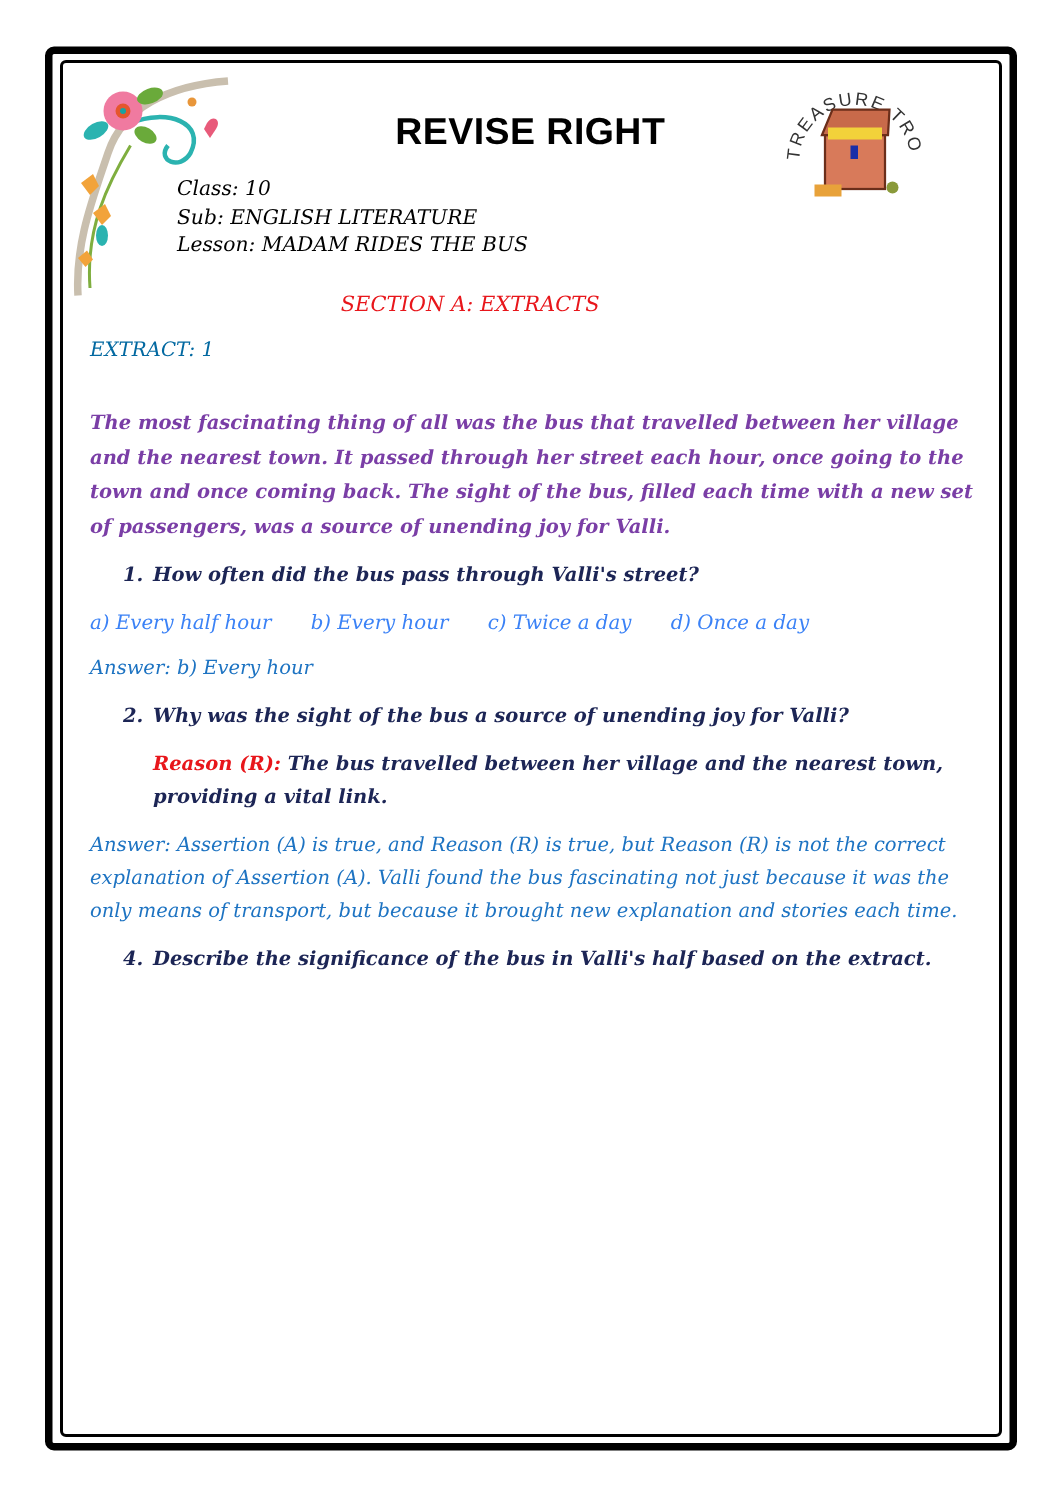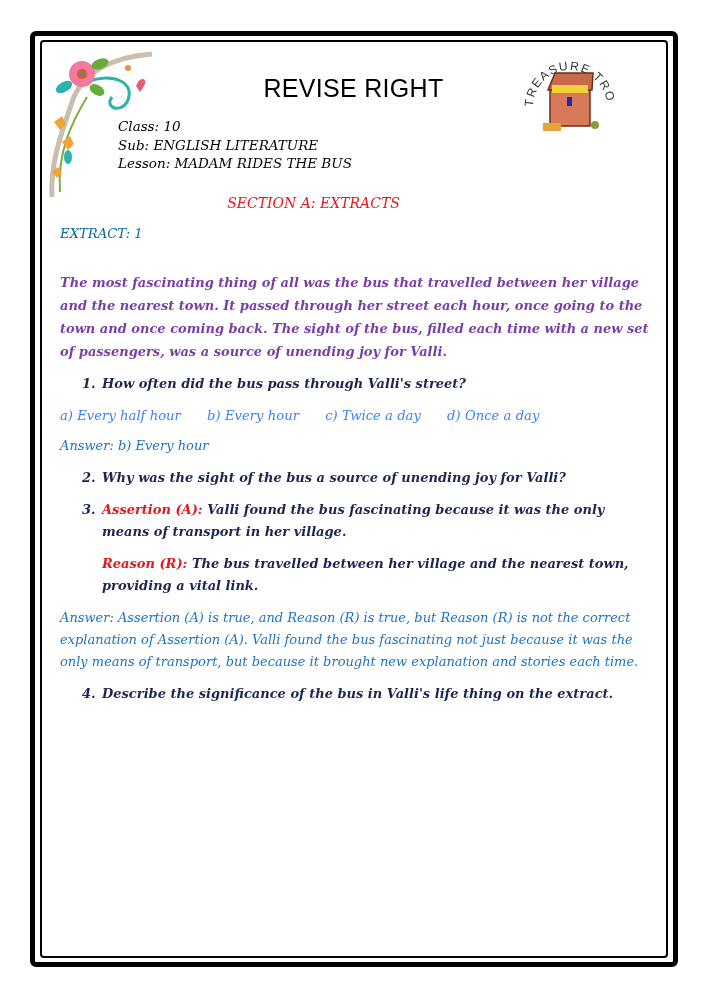--- a/index.html
+++ b/index.html
@@ -1,21 +1,21 @@
 <!DOCTYPE html>
 <html><head>
 <meta charset="utf-8">
 <style>
   html, body { margin:0; padding:0; background:#ffffff; }
   body { width:707px; height:1000px; position:relative; overflow:hidden; font-family:"DejaVu Serif", serif; }
   .frame-outer { position:absolute; left:30px; top:31px; width:648px; height:936px; border:5px solid #000; border-radius:6px; box-sizing:border-box; }
   .frame-inner { position:absolute; left:40px; top:40px; width:628px; height:918px; border:2px solid #000; border-radius:4px; box-sizing:border-box; }
   .corner-orn { position:absolute; left:42px; top:42px; width:118px; height:160px; }
   .logo { position:absolute; left:515px; top:45px; width:105px; height:100px; }
-  .title { position:absolute; left:0; width:707px; top:74px; text-align:center; font-family:"Liberation Sans", sans-serif; font-weight:normal; font-size:25px; color:#000; letter-spacing:0.3px; }
+  .title { position:absolute; left:0; width:707px; top:74px; text-align:center; font-family:"Liberation Sans", sans-serif; font-weight:bold; font-size:25px; color:#000; letter-spacing:0.3px; }
   .meta { position:absolute; left:118px; top:117px; font-style:italic; font-family:"DejaVu Serif", serif; font-size:13.5px; line-height:18.5px; color:#000; }
   .section { position:absolute; left:0; width:627px; top:195px; text-align:center; font-style:italic; font-size:14px; color:#e8161b; }
   .content { position:absolute; left:60px; top:225px; width:592px; font-style:italic; font-family:"DejaVu Serif", serif; font-size:13.2px; }
   .extract-label { color:#0369a1; margin-bottom:28px; line-height:18px; }
   .passage { color:#7a3ea6; line-height:23px; margin-bottom:10px; font-weight:bold; font-size:13px; }
   .q { color:#1c2555; line-height:22px; padding-left:42px; text-indent:-20px; margin:10px 0 10px 0; font-weight:bold; font-size:13px; }
   .q .num { display:inline-block; width:20px; text-indent:0; }
   .opts { color:#3b82f6; line-height:22px; margin:8px 0; font-size:13.2px; }
   .opts span { margin-right:22px; }
   .ans { color:#1d73c2; line-height:22px; margin:8px 0 10px 0; font-size:13px; }
@@ -79,18 +79,17 @@
   <div class="opts">
     <span>a) Every half hour</span>
     <span>b) Every hour</span>
     <span>c) Twice a day</span>
     <span>d) Once a day</span>
   </div>
   <div class="ans">Answer: b) Every hour</div>
 
   <div class="q"><span class="num">2.</span><span>Why was the sight of the bus a source of unending joy for Valli?</span></div>
 
-  <div class="q"><span class="num">3.</span><span class="red">Assertion (A):</span> <span>Valli found the bus fascinating because it was the only means of transport in her village.</span></div>
   <div class="reason"><span class="red">Reason (R):</span> <span>The bus travelled between her village and the nearest town, providing a vital link.</span></div>
   <div class="ans">Answer: Assertion (A) is true, and Reason (R) is true, but Reason (R) is not the correct explanation of Assertion (A). Valli found the bus fascinating not just because it was the only means of transport, but because it brought new explanation and stories each time.</div>
 
-  <div class="q"><span class="num">4.</span><span>Describe the significance of the bus in Valli's life thing on the extract.</span></div>
+  <div class="q"><span class="num">4.</span><span>Describe the significance of the bus in Valli's half based on the extract.</span></div>
 </div>
 
 </body></html>

